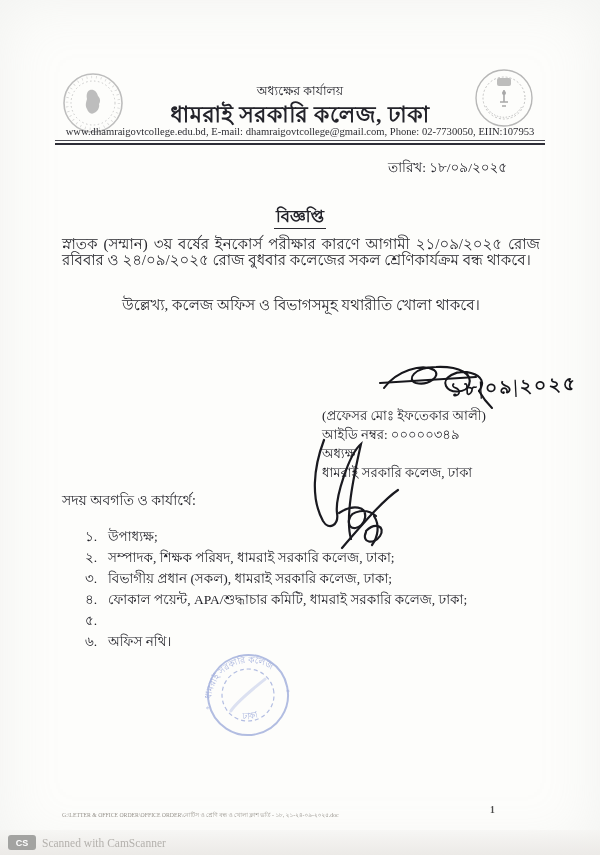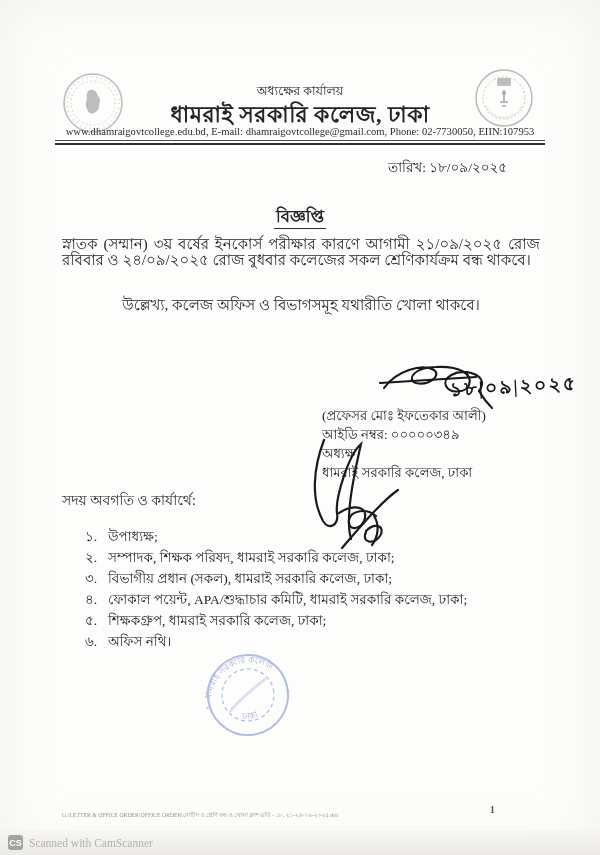--- a/index.html
+++ b/index.html
@@ -59,21 +59,21 @@
   
   .file-path { left: 62px; top: 811px; font-size: 8px; color: #97938c;
                transform: scale(.72); transform-origin: left top; white-space: nowrap;
                font-family: "Liberation Serif", serif; }
   .page-num { left: 490px; top: 805px; font-size: 9.5px; color: #4d4d4d; font-weight: bold; }
 
   .scanner-bar { left: 0; bottom: 0; width: 100%; height: 25px;
                  background: linear-gradient(to bottom, rgba(244,243,241,.55), #eceae7);
                  display: flex; align-items: center; padding-left: 8px; gap: 6px;
                  font-family: "Liberation Sans", "DejaVu Sans", sans-serif; }
-  .cs-badge { width: 15px; height: 15px; border-radius: 3px; background: #a3a3a1;
+  .cs-badge { width: 28px; height: 15px; border-radius: 3px; background: #a3a3a1;
               color: #fff; font-size: 9px; font-weight: bold; display: flex;
               align-items: center; justify-content: center;
               font-family: "Liberation Sans", sans-serif; }
   .cs-text { font-size: 11.5px; color: #b4b1ad; font-family: Liberation Serif, serif; }
 </style>
 </head>
 <body>
 
 <div class="page">
 
@@ -146,21 +146,20 @@
     <div class="dist-item">
       <span class="dist-num">৩.</span>
       <span>বিভাগীয় প্রধান (সকল), ধামরাই সরকারি কলেজ, ঢাকা;</span>
     </div>
     <div class="dist-item">
       <span class="dist-num">৪.</span>
       <span>ফোকাল পয়েন্ট, APA/শুদ্ধাচার কমিটি, ধামরাই সরকারি কলেজ, ঢাকা;</span>
     </div>
     <div class="dist-item">
       <span class="dist-num">৫.</span>
-      <span>শিক্ষকগ্রুপ, ধামরাই সরকারি কলেজ, ঢাকা;</span>
     </div>
     <div class="dist-item">
       <span class="dist-num">৬.</span>
       <span>অফিস নথি।</span>
     </div>
   </div>
 
   <svg class="abs stamp" width="108" height="108" viewBox="0 0 108 108">
     <defs>
       <path id="arcTop" d="M 16,60 A 38,38 0 0 1 92,60"></path>

